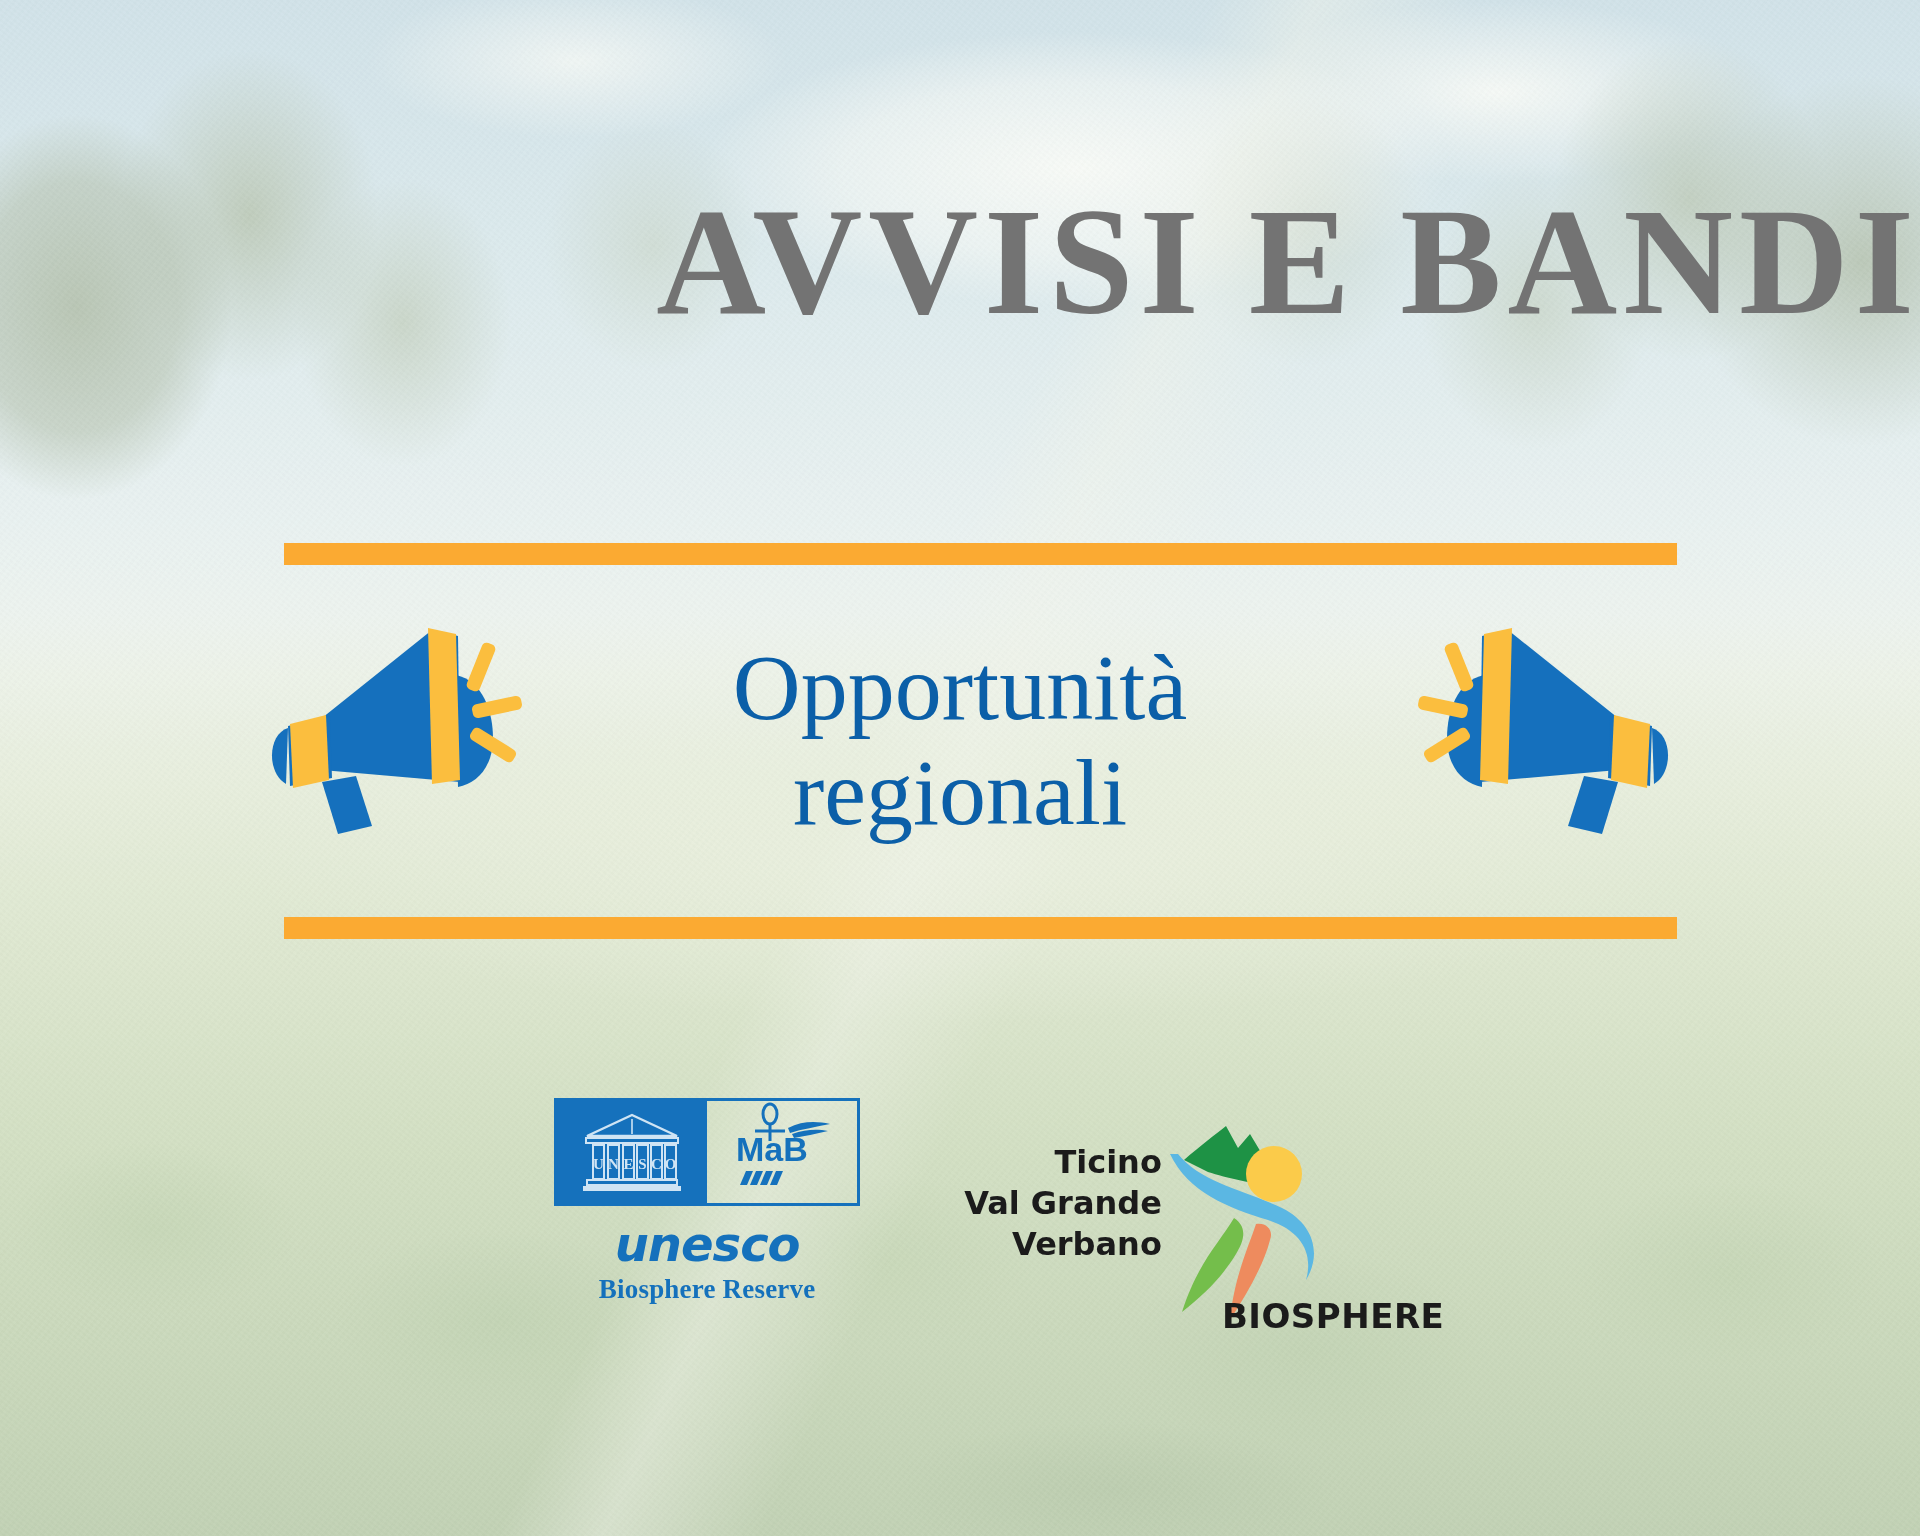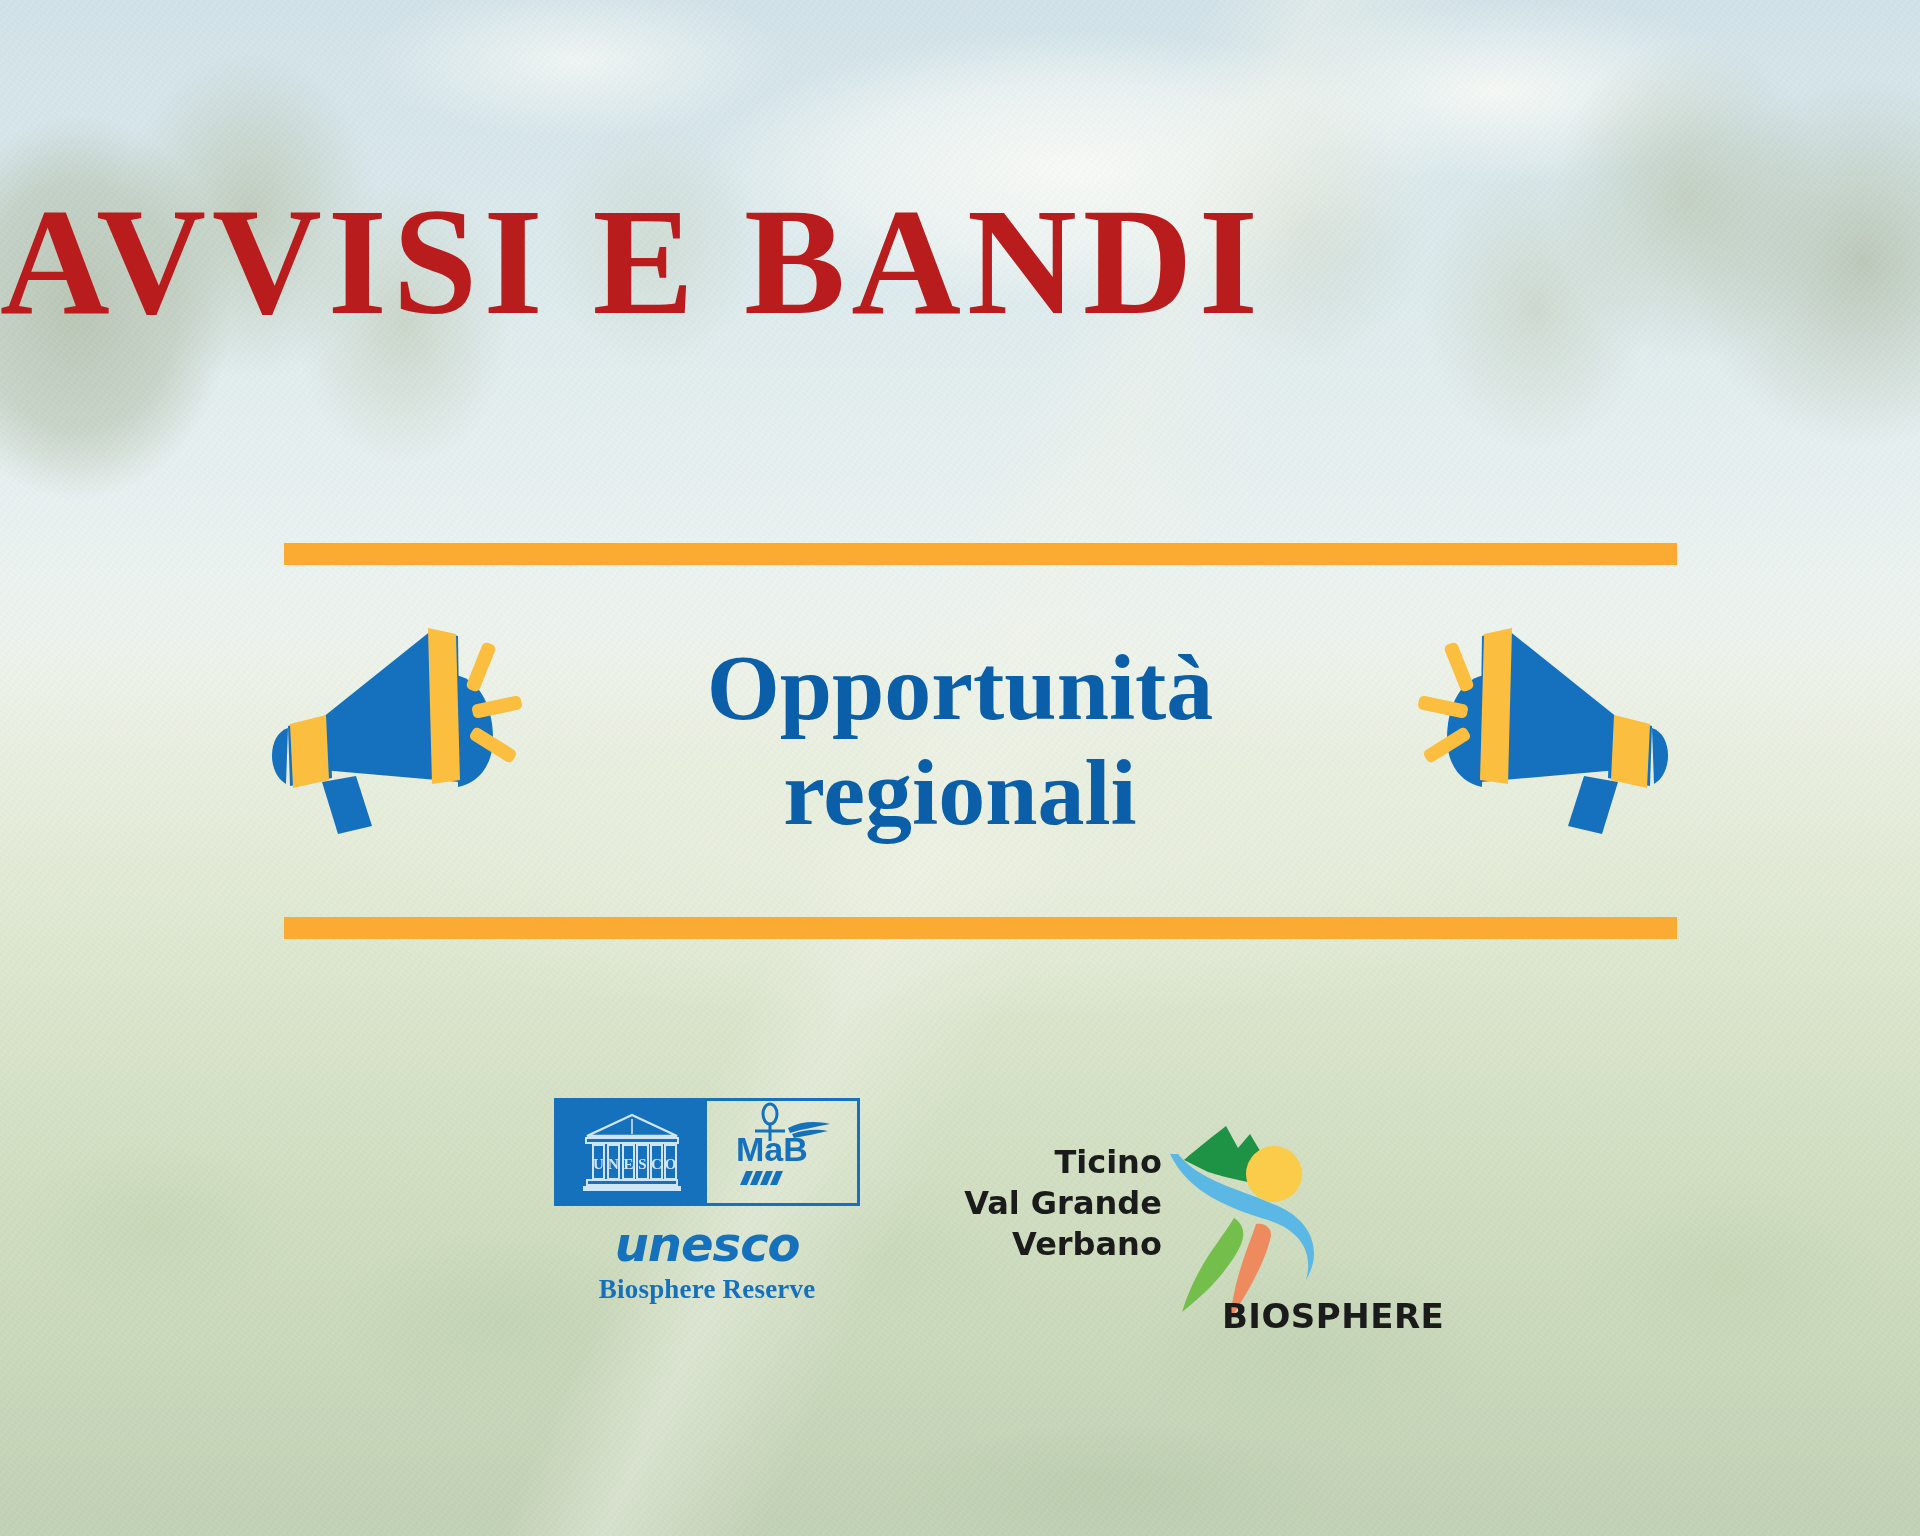--- a/index.html
+++ b/index.html
@@ -76,48 +76,48 @@
   .content {
     position: absolute;
     inset: 0;
   }
 
   .title {
     position: absolute;
     top: 186px;
     left: 0;
     right: 0;
-    text-align: left;
+    text-align: right;
     font-family: "Liberation Serif", "DejaVu Serif", serif;
     font-weight: 700;
     font-size: 152px;
     line-height: 1;
     letter-spacing: 6px;
-    color: #b91c1c;
+    color: #737373;
     white-space: nowrap;
   }
 
   .rule {
     position: absolute;
     left: 284px;
     width: 1393px;
     height: 22px;
     background: #FBAA32;
   }
   .rule-top { top: 543px; }
   .rule-bottom { top: 917px; }
 
   .headline {
     position: absolute;
     left: 560px;
     width: 800px;
     top: 635px;
     text-align: center;
     font-family: "Liberation Serif", "DejaVu Serif", serif;
-    font-weight: 700;
+    font-weight: 400;
     font-size: 94px;
     line-height: 1.12;
     color: #0B5FA8;
   }
   .headline .l2 { display: block; }
 
   .megaphone {
     position: absolute;
     width: 300px;
     height: 230px;

